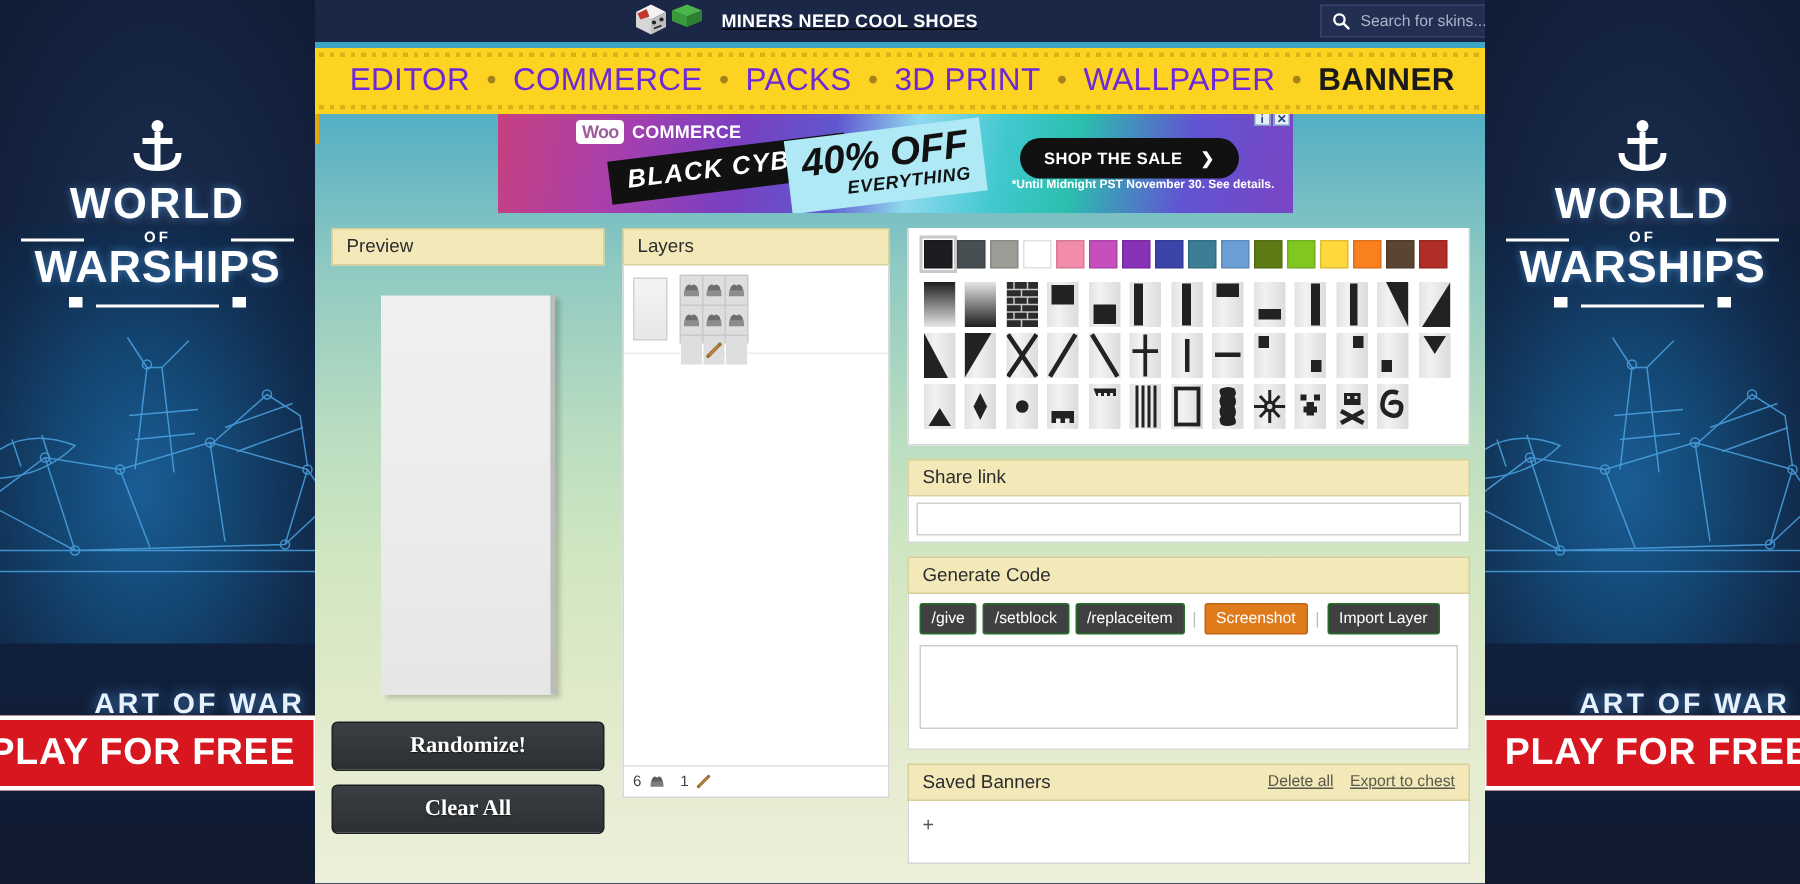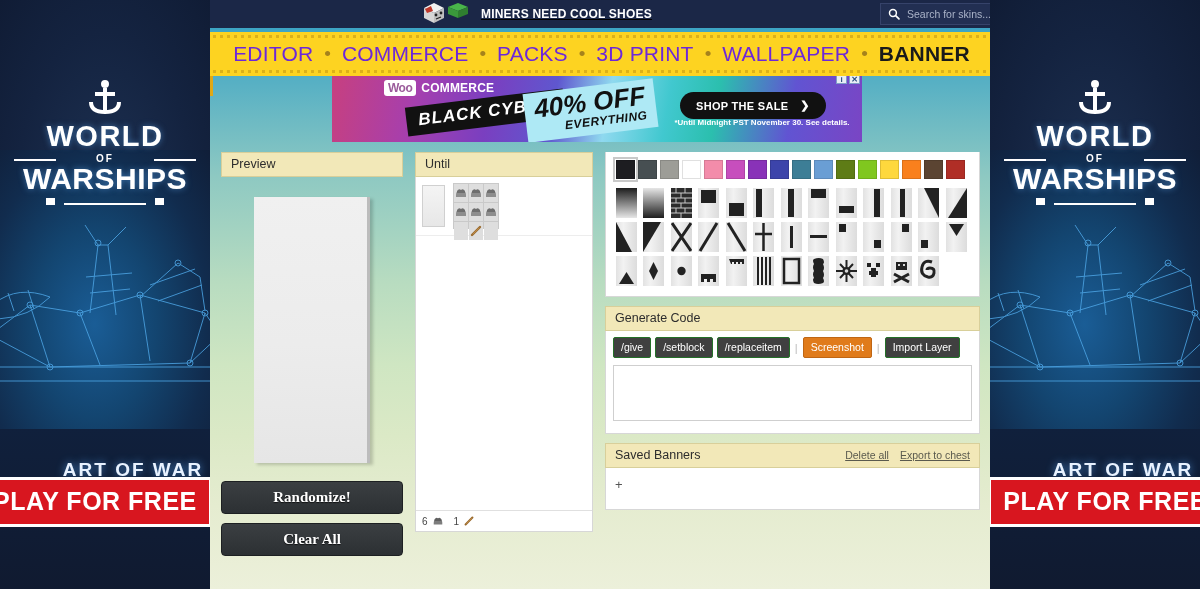--- a/index.html
+++ b/index.html
@@ -492,21 +492,21 @@
     </div>
     <div class="preview-stage">
       <div class="banner-preview"></div>
     </div>
     <button class="btn-dark">Randomize!</button>
     <button class="btn-dark">Clear All</button>
   </div>
 
   <div class="layers-panel">
     <div class="panel-hdr">
-      <span>Until</span>
+      <span>Layers</span>
     </div>
     <div class="panel-body layers-body">
       <div class="layer-row">
         <div class="layer-thumb"></div>
         <div class="recipe-grid">
           <div class="recipe-cell">
             <svg viewBox="0 0 14 14" width="100%" height="100%">
               <path d="M2 9 q0-5 5-5 q5 0 5 5 l0 2 l-10 0 z" fill="#8d8d8d"></path>
               <path d="M3 5 q2-3 4-1 q2-2 4 1 l0 2 l-8 0 z" fill="#6e6e6e"></path>
             </svg>
@@ -1184,20 +1184,28 @@
                     <stop offset="1" stop-color="#e6e6e6"></stop>
                   </linearGradient>
                 </defs>
                 <path d="M14 6 q-8 -3 -10 5 q-2 8 6 10 q5 1 6 -4 q1 -5 -4 -5 q-3 0 -3 2" fill="none" stroke="#222" stroke-width="3"></path>
               </svg>
             </div>
           </div>
       </div>
     </div>
 
+    <div class="mb9">
+      <div class="panel-hdr">
+        <span>Share link</span>
+      </div>
+      <div class="panel-body" style="padding:4px 5px;">
+        <input class="share-input" type="text" placeholder="" style="">
+      </div>
+    </div>
 
     <div class="mb9">
       <div class="panel-hdr">
         <span>Generate Code</span>
       </div>
       <div class="panel-body gc-body">
         <div class="codebtns">
           <span class="cbtn">/give</span>
           <span class="cbtn">/setblock</span>
           <span class="cbtn">/replaceitem</span>

